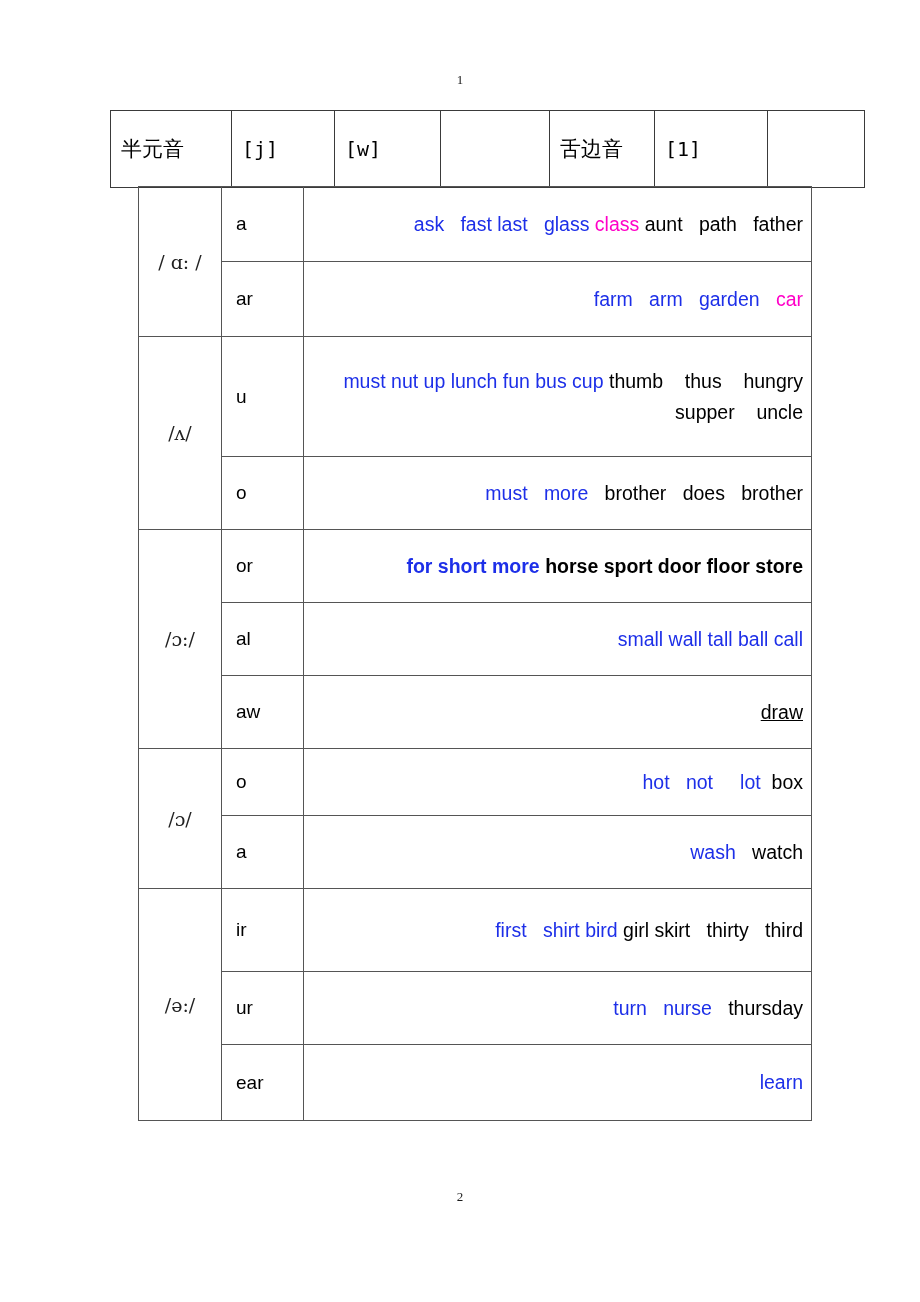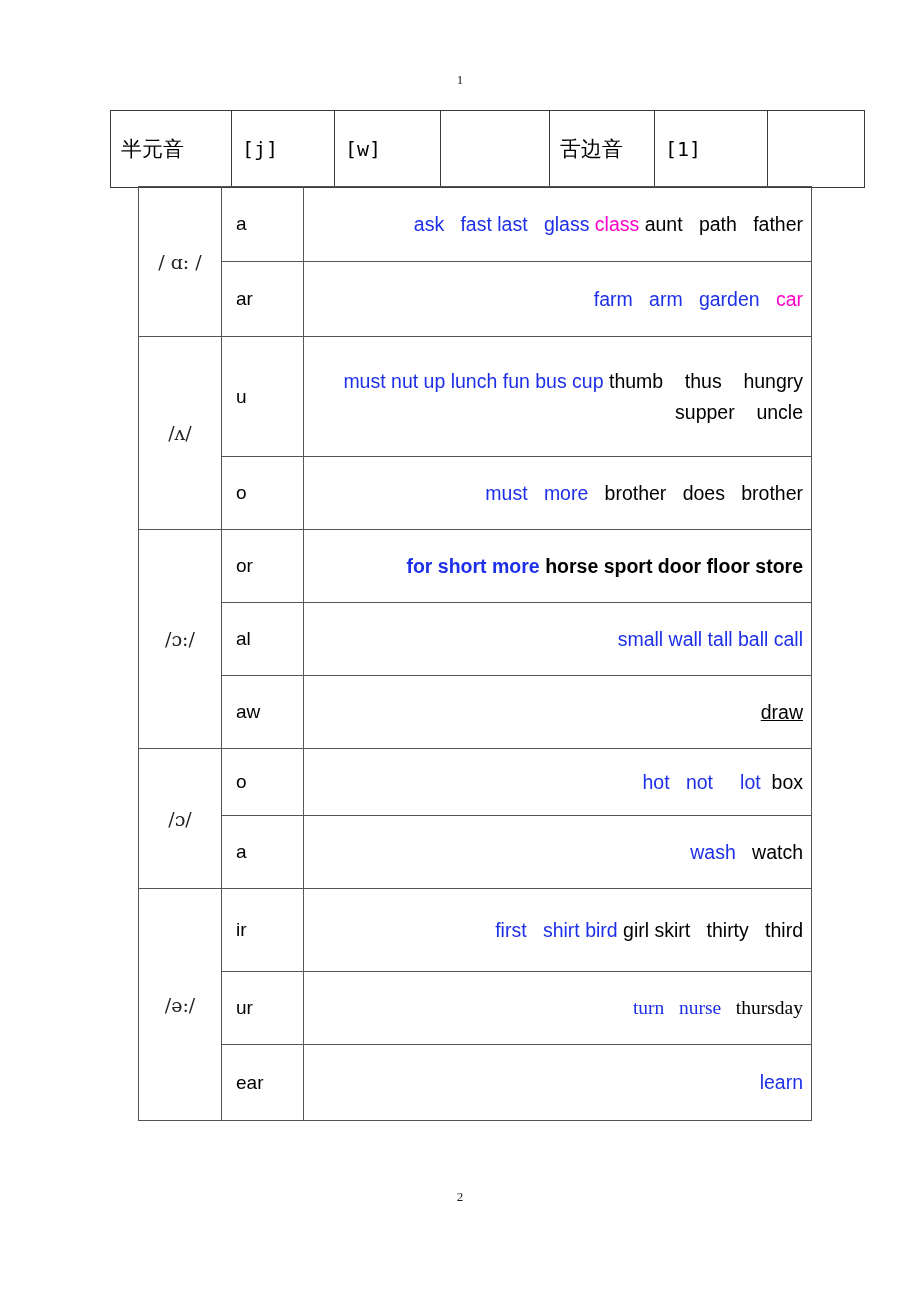--- a/index.html
+++ b/index.html
@@ -186,21 +186,21 @@
           <td class="spell-cell">a</td>
           <td class="words-cell" style="height: 73px;"><span class="w w-blue">  wash</span><span class="w w-black">   </span><span class="w w-black">watch</span></td>
         </tr>
         <tr>
           <td class="ipa-cell" rowspan="3">/ə:/</td>
           <td class="spell-cell">ir</td>
           <td class="words-cell" style="height: 83px;"><span class="w w-blue">first</span><span class="w w-black">   </span><span class="w w-blue">shirt bird</span><span class="w w-black"> girl skirt</span><span class="w w-black">   </span><span class="w w-black">thirty</span><span class="w w-black">   </span><span class="w w-black">third</span></td>
         </tr>
         <tr>
           <td class="spell-cell">ur</td>
-          <td class="words-cell" style="height: 73px; font-family: Liberation Serif, serif;"><span class="w w-blue">turn</span><span class="w w-black">   </span><span class="w w-blue">nurse</span><span class="w w-black">   </span><span class="w w-black">thursday</span></td>
+          <td class="words-cell" style="height: 73px;"><span class="w w-blue">turn</span><span class="w w-black">   </span><span class="w w-blue">nurse</span><span class="w w-black">   </span><span class="w w-black">thursday</span></td>
         </tr>
         <tr>
           <td class="spell-cell">ear</td>
           <td class="words-cell" style="height: 76px;"><span class="w w-blue">learn</span></td>
         </tr>
       </tbody>
   </table>
 
   <div class="page-number page-number-bottom">2</div>
 

